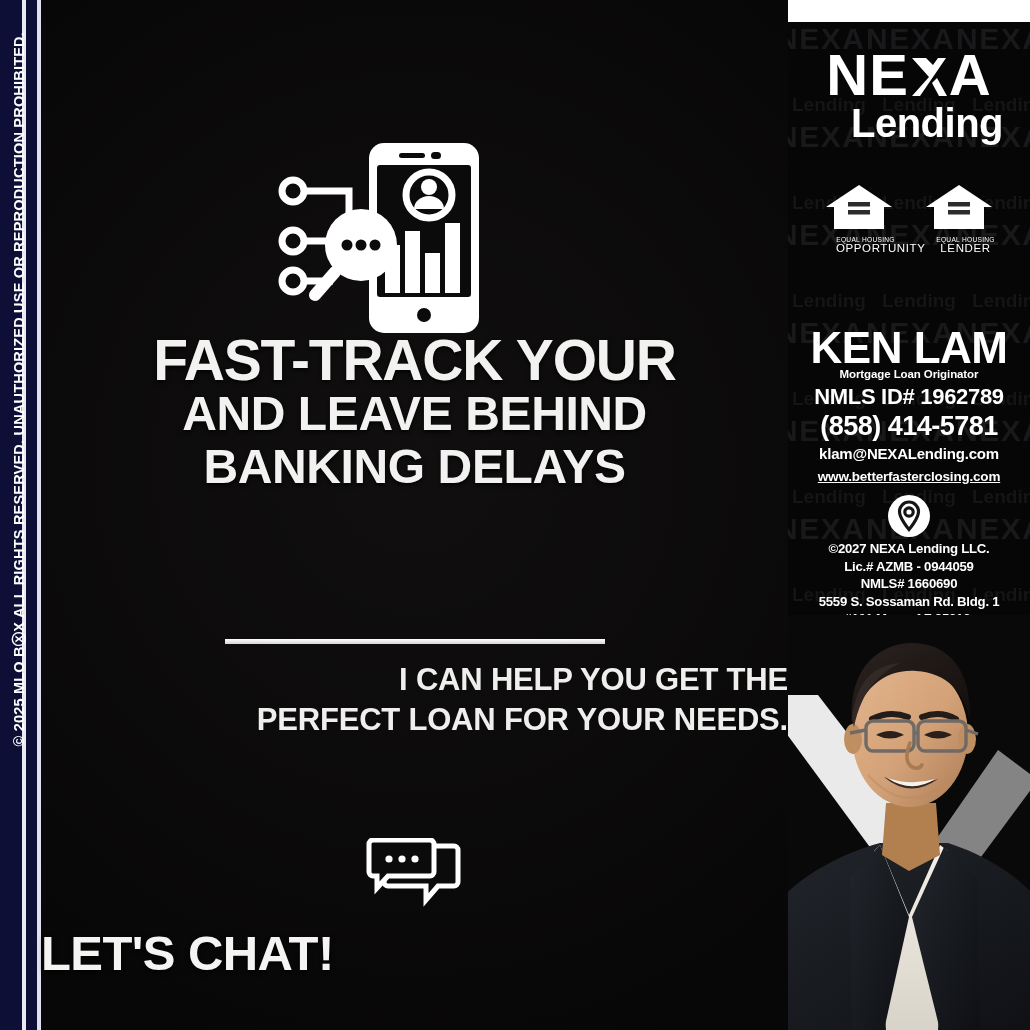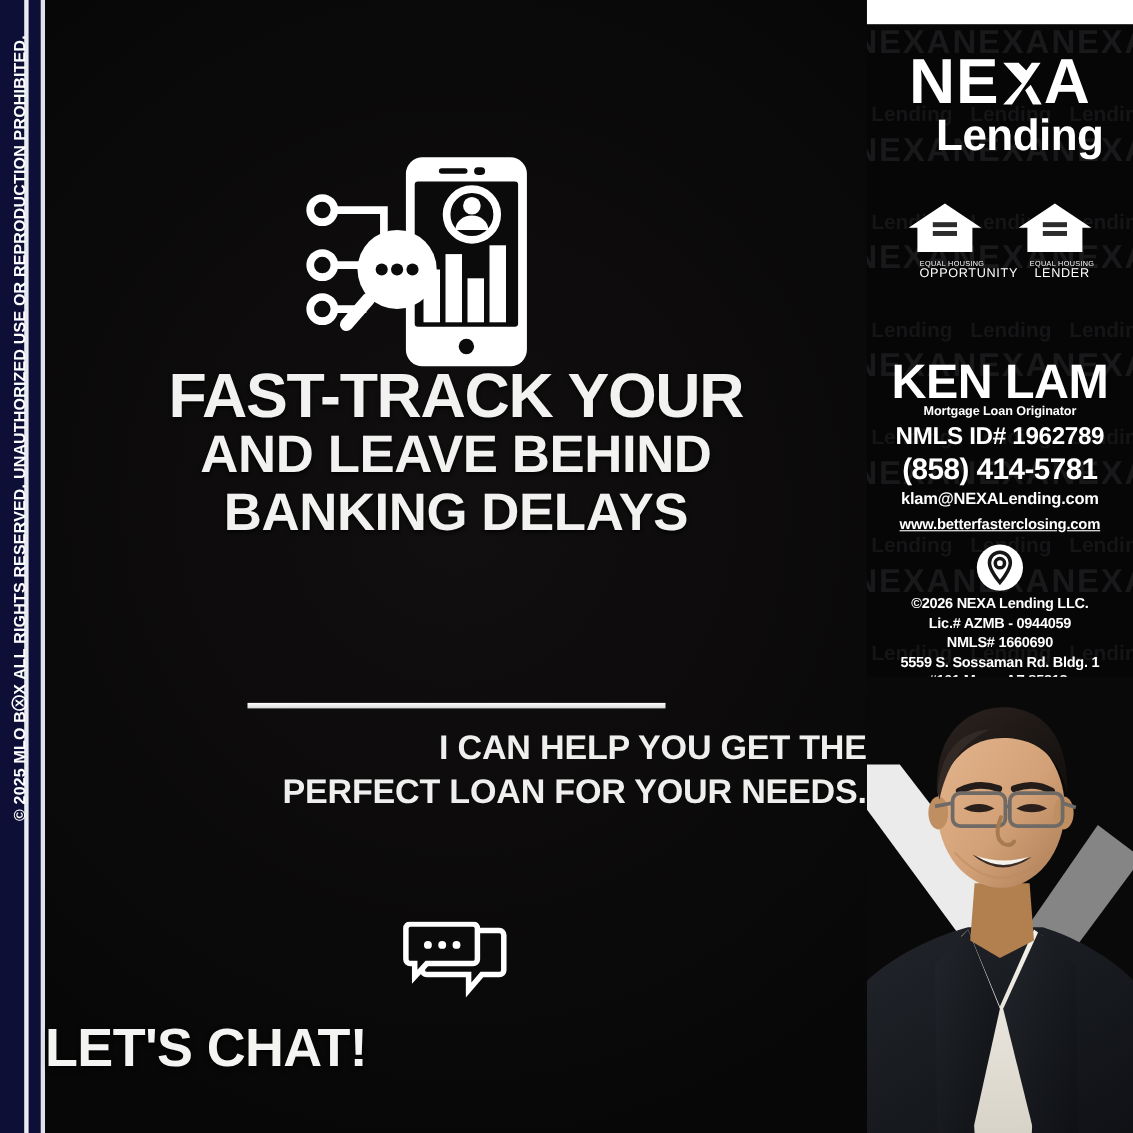--- a/index.html
+++ b/index.html
@@ -408,21 +408,21 @@
 
       <div class="pin-wrap">
         <svg viewBox="0 0 44 44" width="44" height="44">
           <circle cx="22" cy="22" r="21" fill="#ffffff"></circle>
           <path d="M22 8 a9.5 9.5 0 0 0 -9.5 9.5 c0 7 9.5 18 9.5 18 s9.5 -11 9.5 -18 A9.5 9.5 0 0 0 22 8 z" fill="none" stroke="#151515" stroke-width="3.2"></path>
           <circle cx="22" cy="18" r="4.2" fill="none" stroke="#151515" stroke-width="3.2"></circle>
         </svg>
       </div>
 
       <div class="legal">
-        <span>©2026 NEXA Lending LLC.</span>
+        <span>©2027 NEXA Lending LLC.</span>
         <span>Lic.# AZMB - 0944059</span>
         <span>NMLS# 1660690</span>
         <span>5559 S. Sossaman Rd. Bldg. 1</span>
         <span>#101 Mesa, AZ 85212.</span>
       </div>
 
       <div class="photo">
         <svg viewBox="0 0 242 415" width="242" height="415" preserveAspectRatio="xMidYMax slice">
           <defs>
             <linearGradient id="skin" x1="0" y1="0" x2="1" y2="1">

